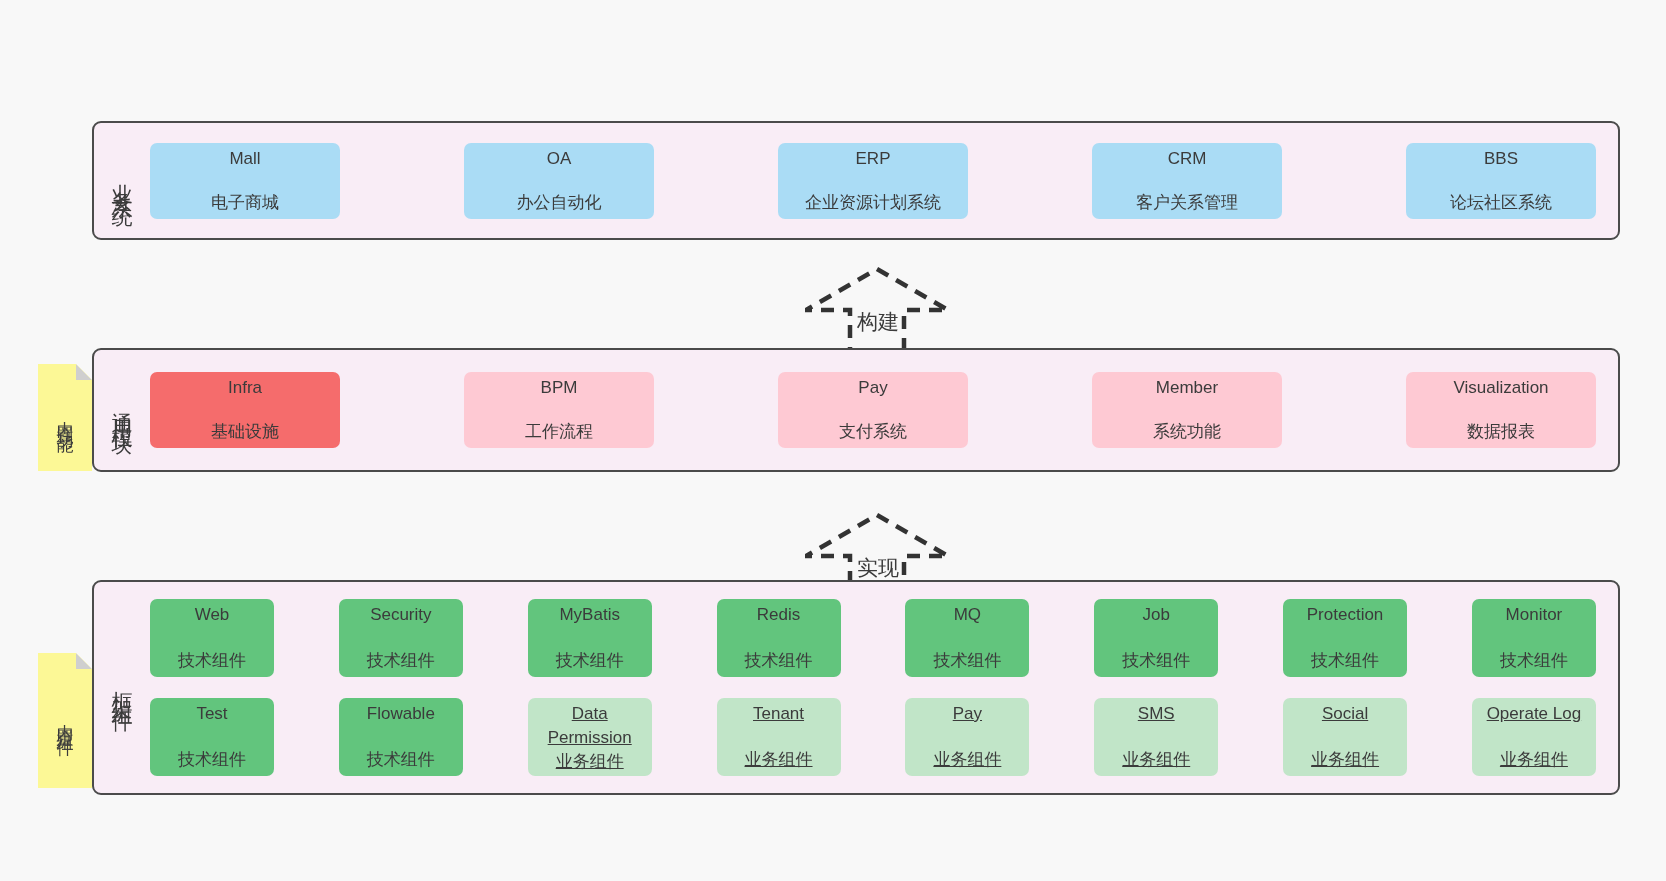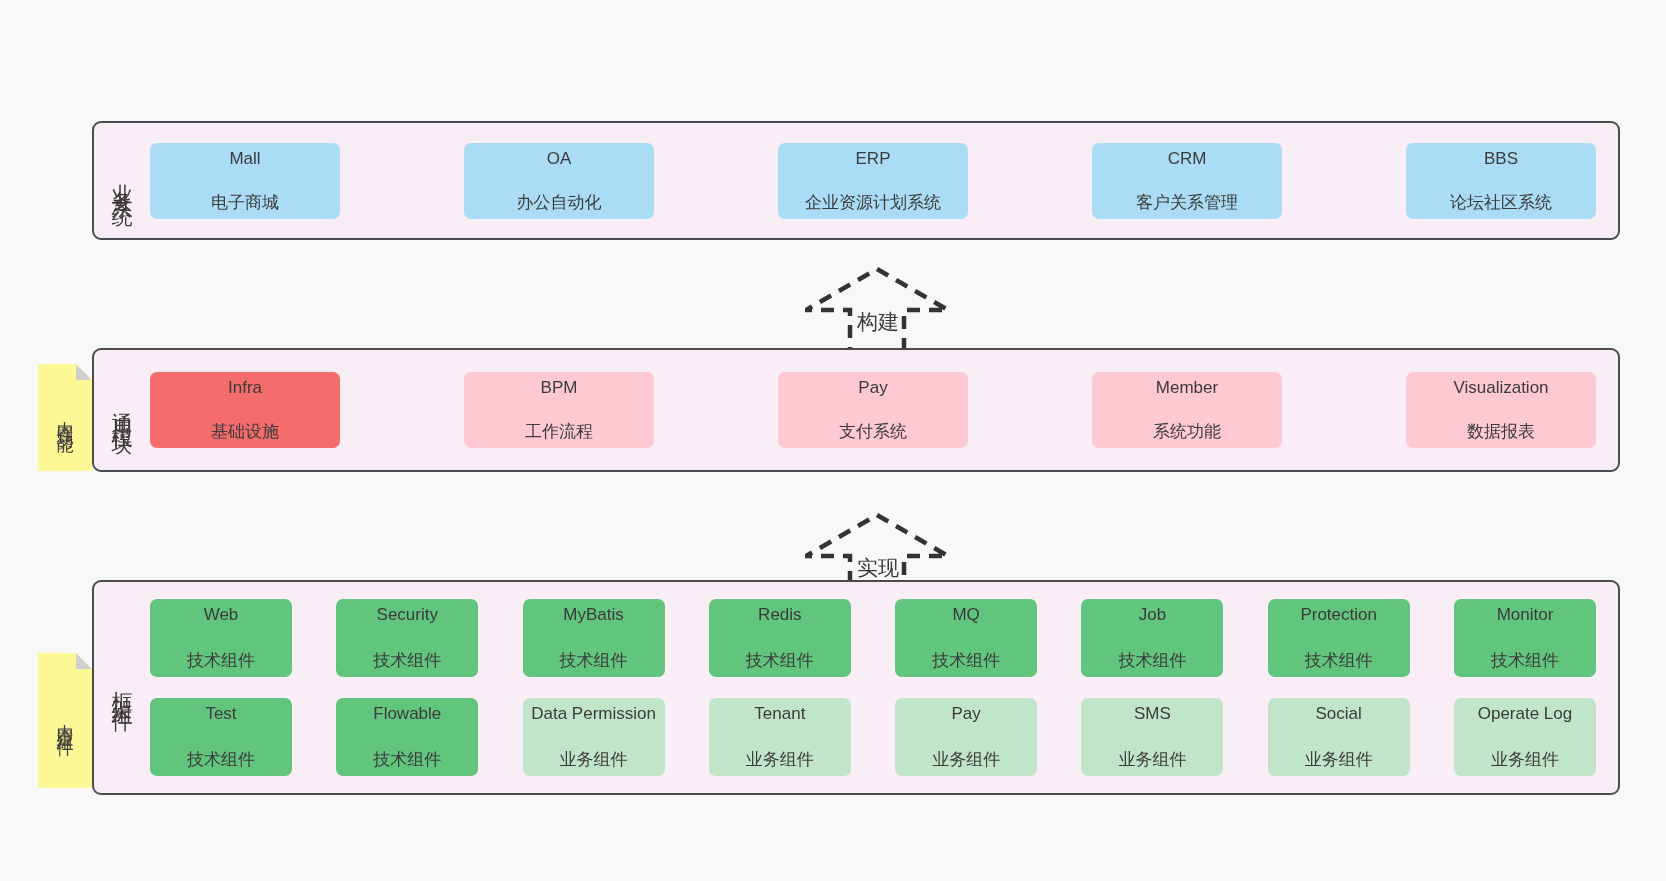--- a/index.html
+++ b/index.html
@@ -44,26 +44,26 @@
     border-radius:7px;
     display:flex; flex-direction:column;
     align-items:center; justify-content:space-between;
     text-align:center;
     font-size:17px;
     line-height:1.4;
     padding:4px 8px;
     color:#3b3b3b;
   }
   .row6 .box { width:190px; height:76px; }
-  .row8 .box { width:142px; height:78px; }
+  .row8 .box { width:124px; height:78px; }
   .box-blue      { background:var(--c-blue,#aadcf5); }
   .box-red       { background:var(--c-red,#f56c6c); }
   .box-pink      { background:var(--c-pink,#fec9d3); }
   .box-green     { background:var(--c-green,#62c57d); }
-  .box-lightgreen{ background:var(--c-lightgreen,#c1e5c8); }
+  .box-lightgreen{ background:var(--c-lightgreen,#c1e5c8);text-decoration:underline; }
   .sticky {
     position:absolute;
     left:38px;
     width:54px;
     background:var(--c-sticky,#fcf896);
     clip-path:polygon(0 0, calc(100% - 16px) 0, 100% 16px, 100% 100%, 0 100%);
     display:flex; align-items:center; justify-content:center;
   }
   .sticky .fold {
     position:absolute;

